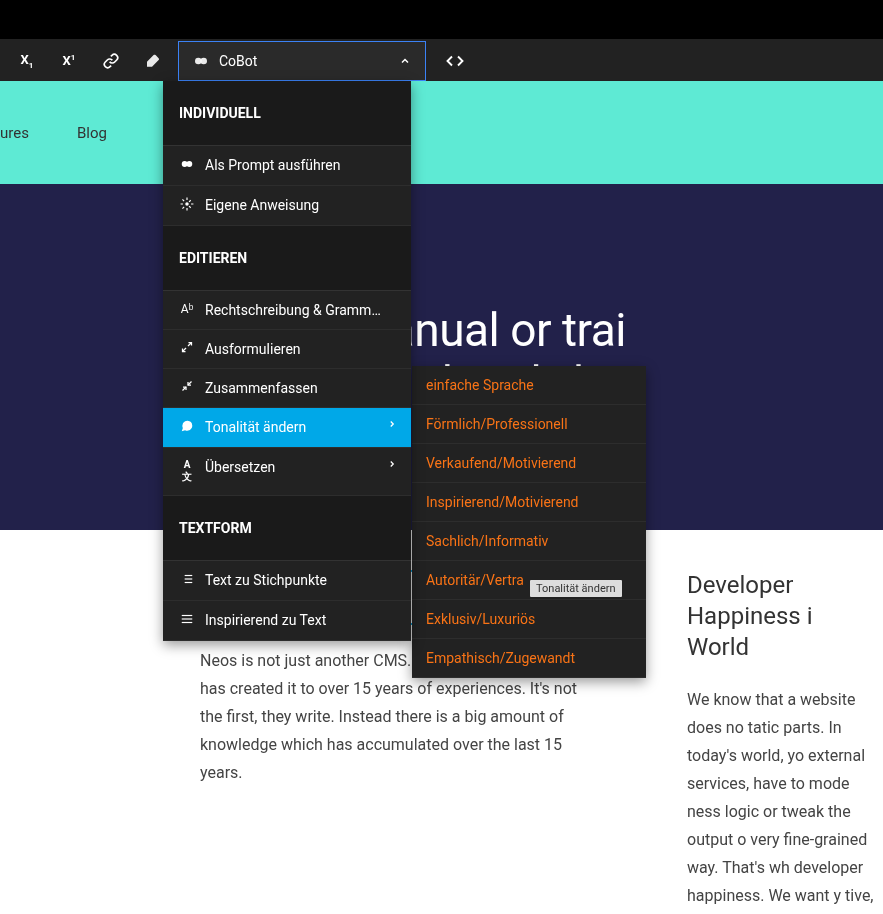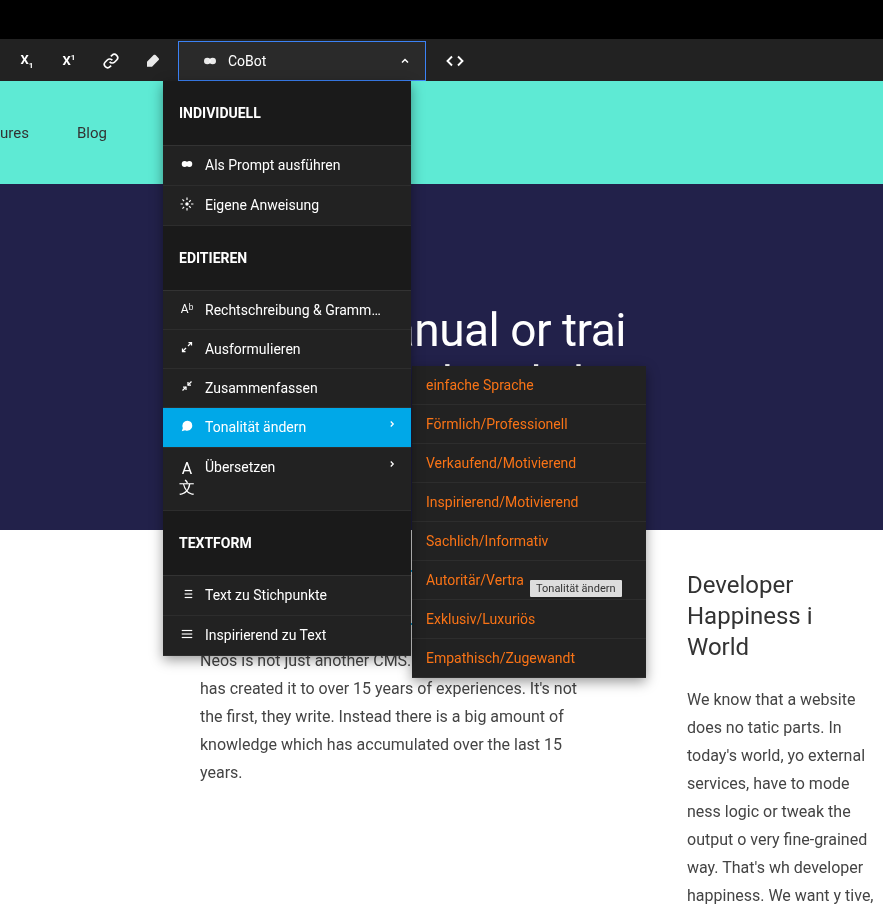--- a/index.html
+++ b/index.html
@@ -34,21 +34,21 @@
       justify-content: center;
       color: #fff;
       cursor: pointer;
       font-size: 13px;
       font-weight: bold;
     }
     .cobot-trigger {
       display: flex;
       align-items: center;
       height: 40px;
-      padding: 0 23px;
+      padding: 0 14px;
       color: #fff;
       border: 1px solid #3b82f6;
       background: #2a2a2a;
       min-width: 248px;
       cursor: pointer;
       font-size: 14px;
       gap: 10px;
       position: relative;
     }
     .cobot-trigger .chev {
@@ -308,21 +308,21 @@
       <svg width="14" height="14" viewBox="0 0 24 24" fill="#fff">
           <path d="M21 11.5a8.38 8.38 0 0 1-.9 3.8 8.5 8.5 0 0 1-7.6 4.7 8.38 8.38 0 0 1-3.8-.9L3 21l1.9-5.7a8.38 8.38 0 0 1-.9-3.8 8.5 8.5 0 0 1 4.7-7.6 8.38 8.38 0 0 1 3.8-.9h.5a8.48 8.48 0 0 1 8 8v.5z"></path>
         </svg>
     </span>
     <span>Tonalität ändern</span>
     <svg class="arrow" width="10" height="10" viewBox="0 0 24 24" fill="none" stroke="#fff" stroke-width="3">
         <polyline points="9 18 15 12 9 6"></polyline>
       </svg>
   </div>
   <div class="dropdown-item">
-    <span class="item-icon" style="font-size:16px;font-weight:normal">A文</span>
+    <span class="item-icon" style="font-size:10px;font-weight:bold">A文</span>
     <span>Übersetzen</span>
     <svg class="arrow" width="10" height="10" viewBox="0 0 24 24" fill="none" stroke="#fff" stroke-width="3">
         <polyline points="9 18 15 12 9 6"></polyline>
       </svg>
   </div>
   <div class="dropdown-header">TEXTFORM</div>
   <div class="dropdown-item">
     <span class="item-icon">
       <svg width="14" height="14" viewBox="0 0 24 24" fill="none" stroke="#fff" stroke-width="2">
           <line x1="8" y1="6" x2="21" y2="6"></line>

